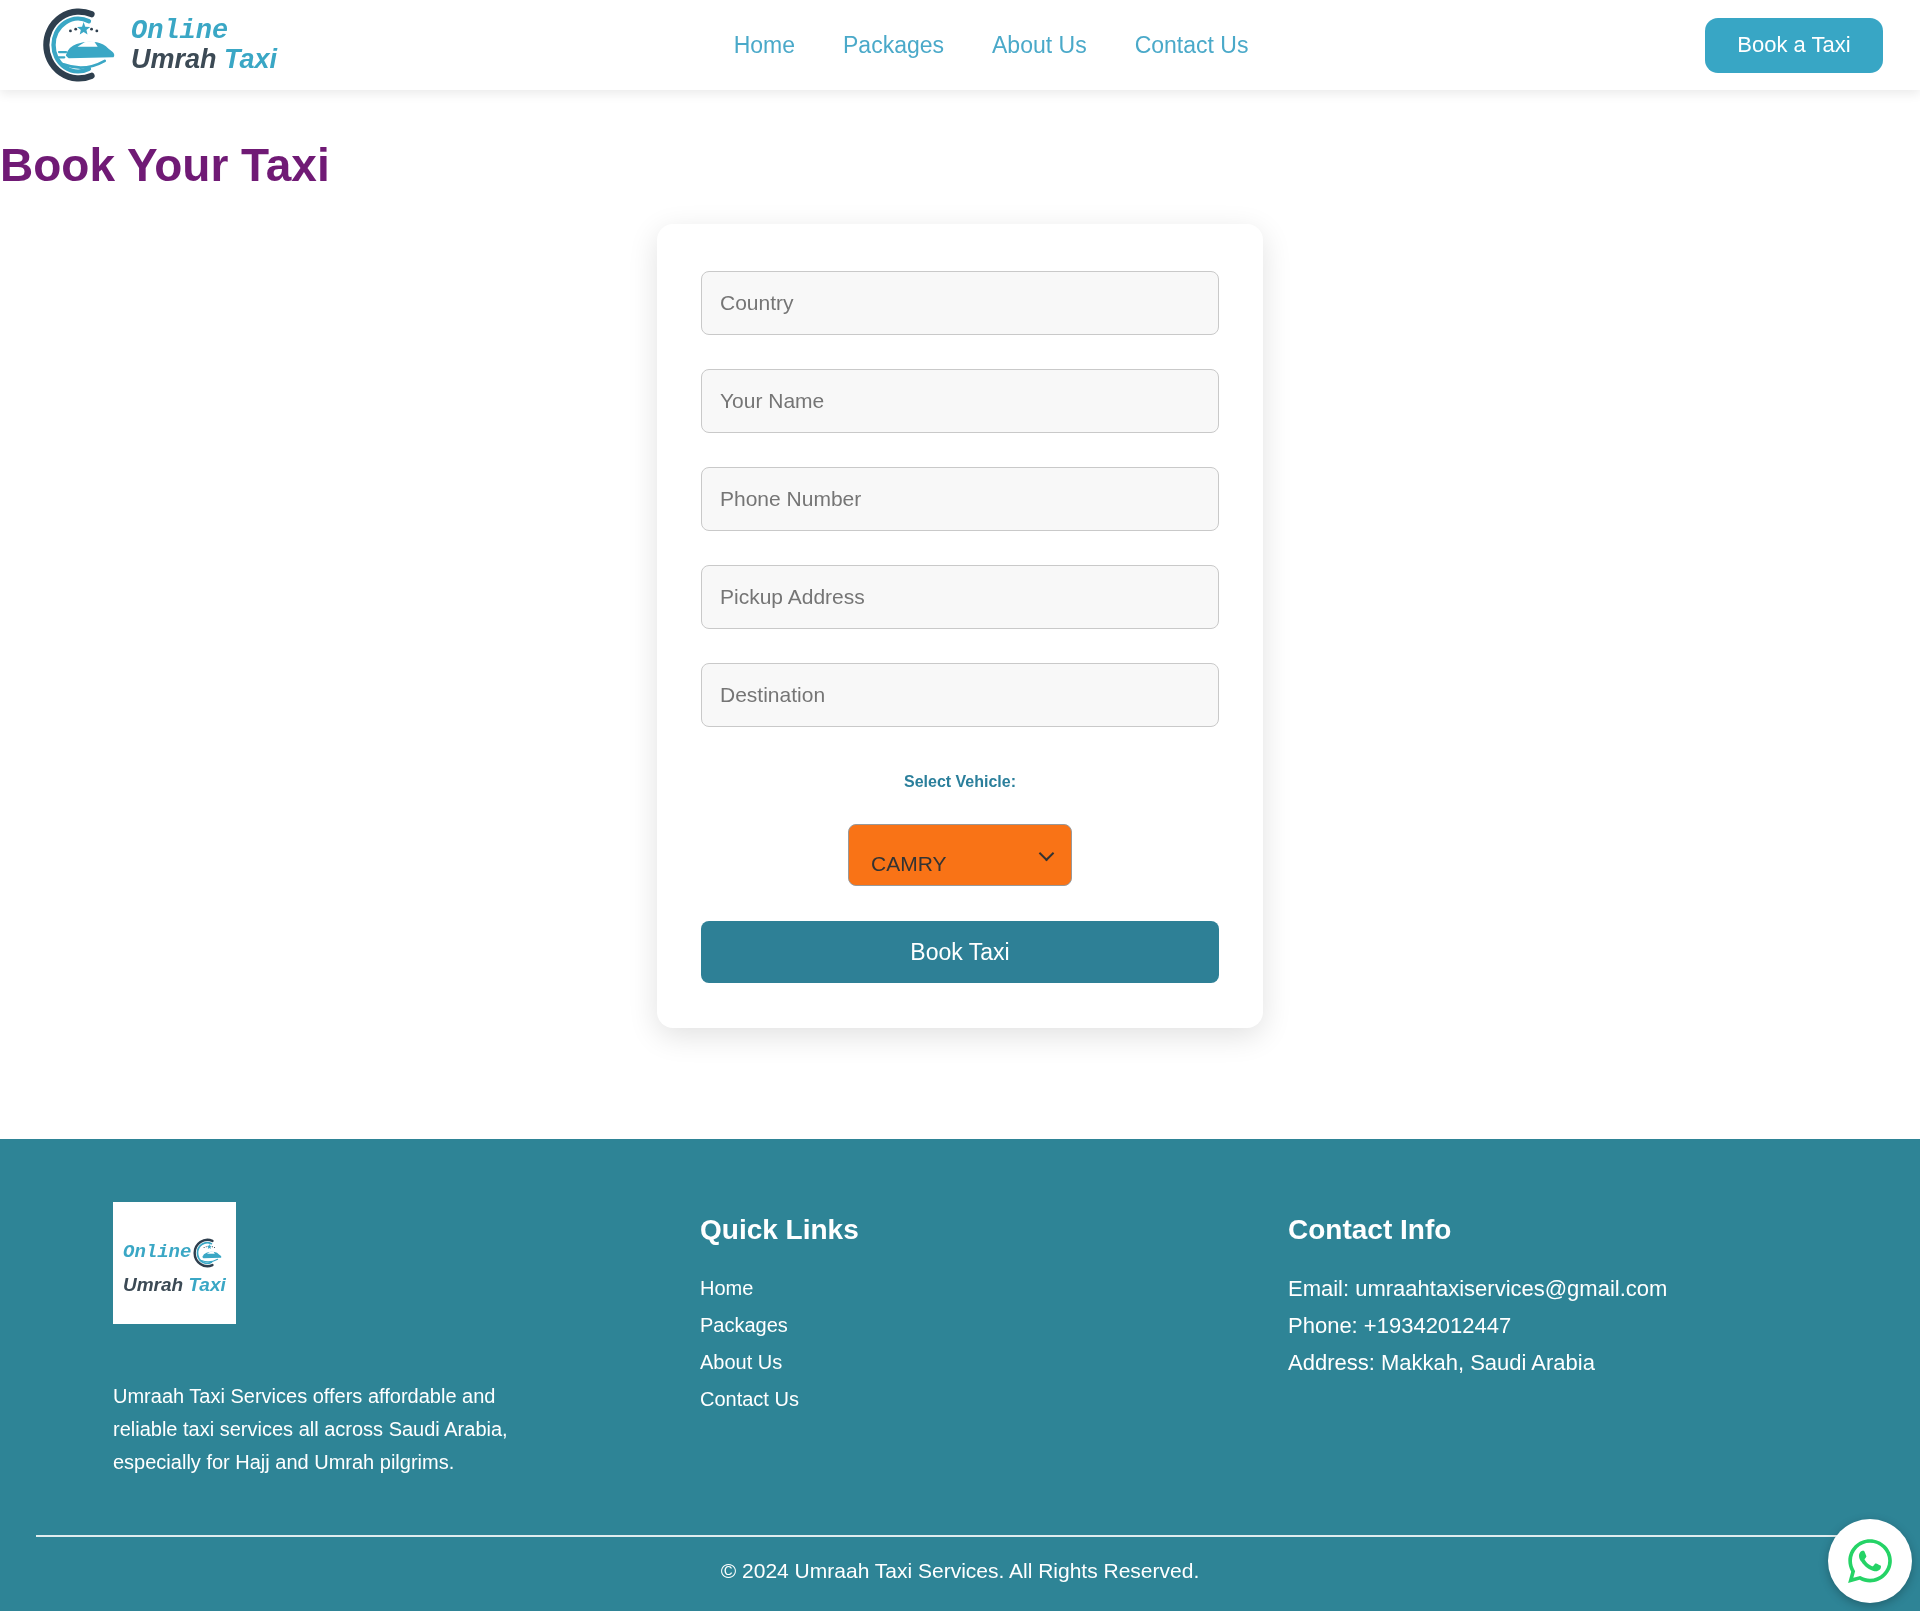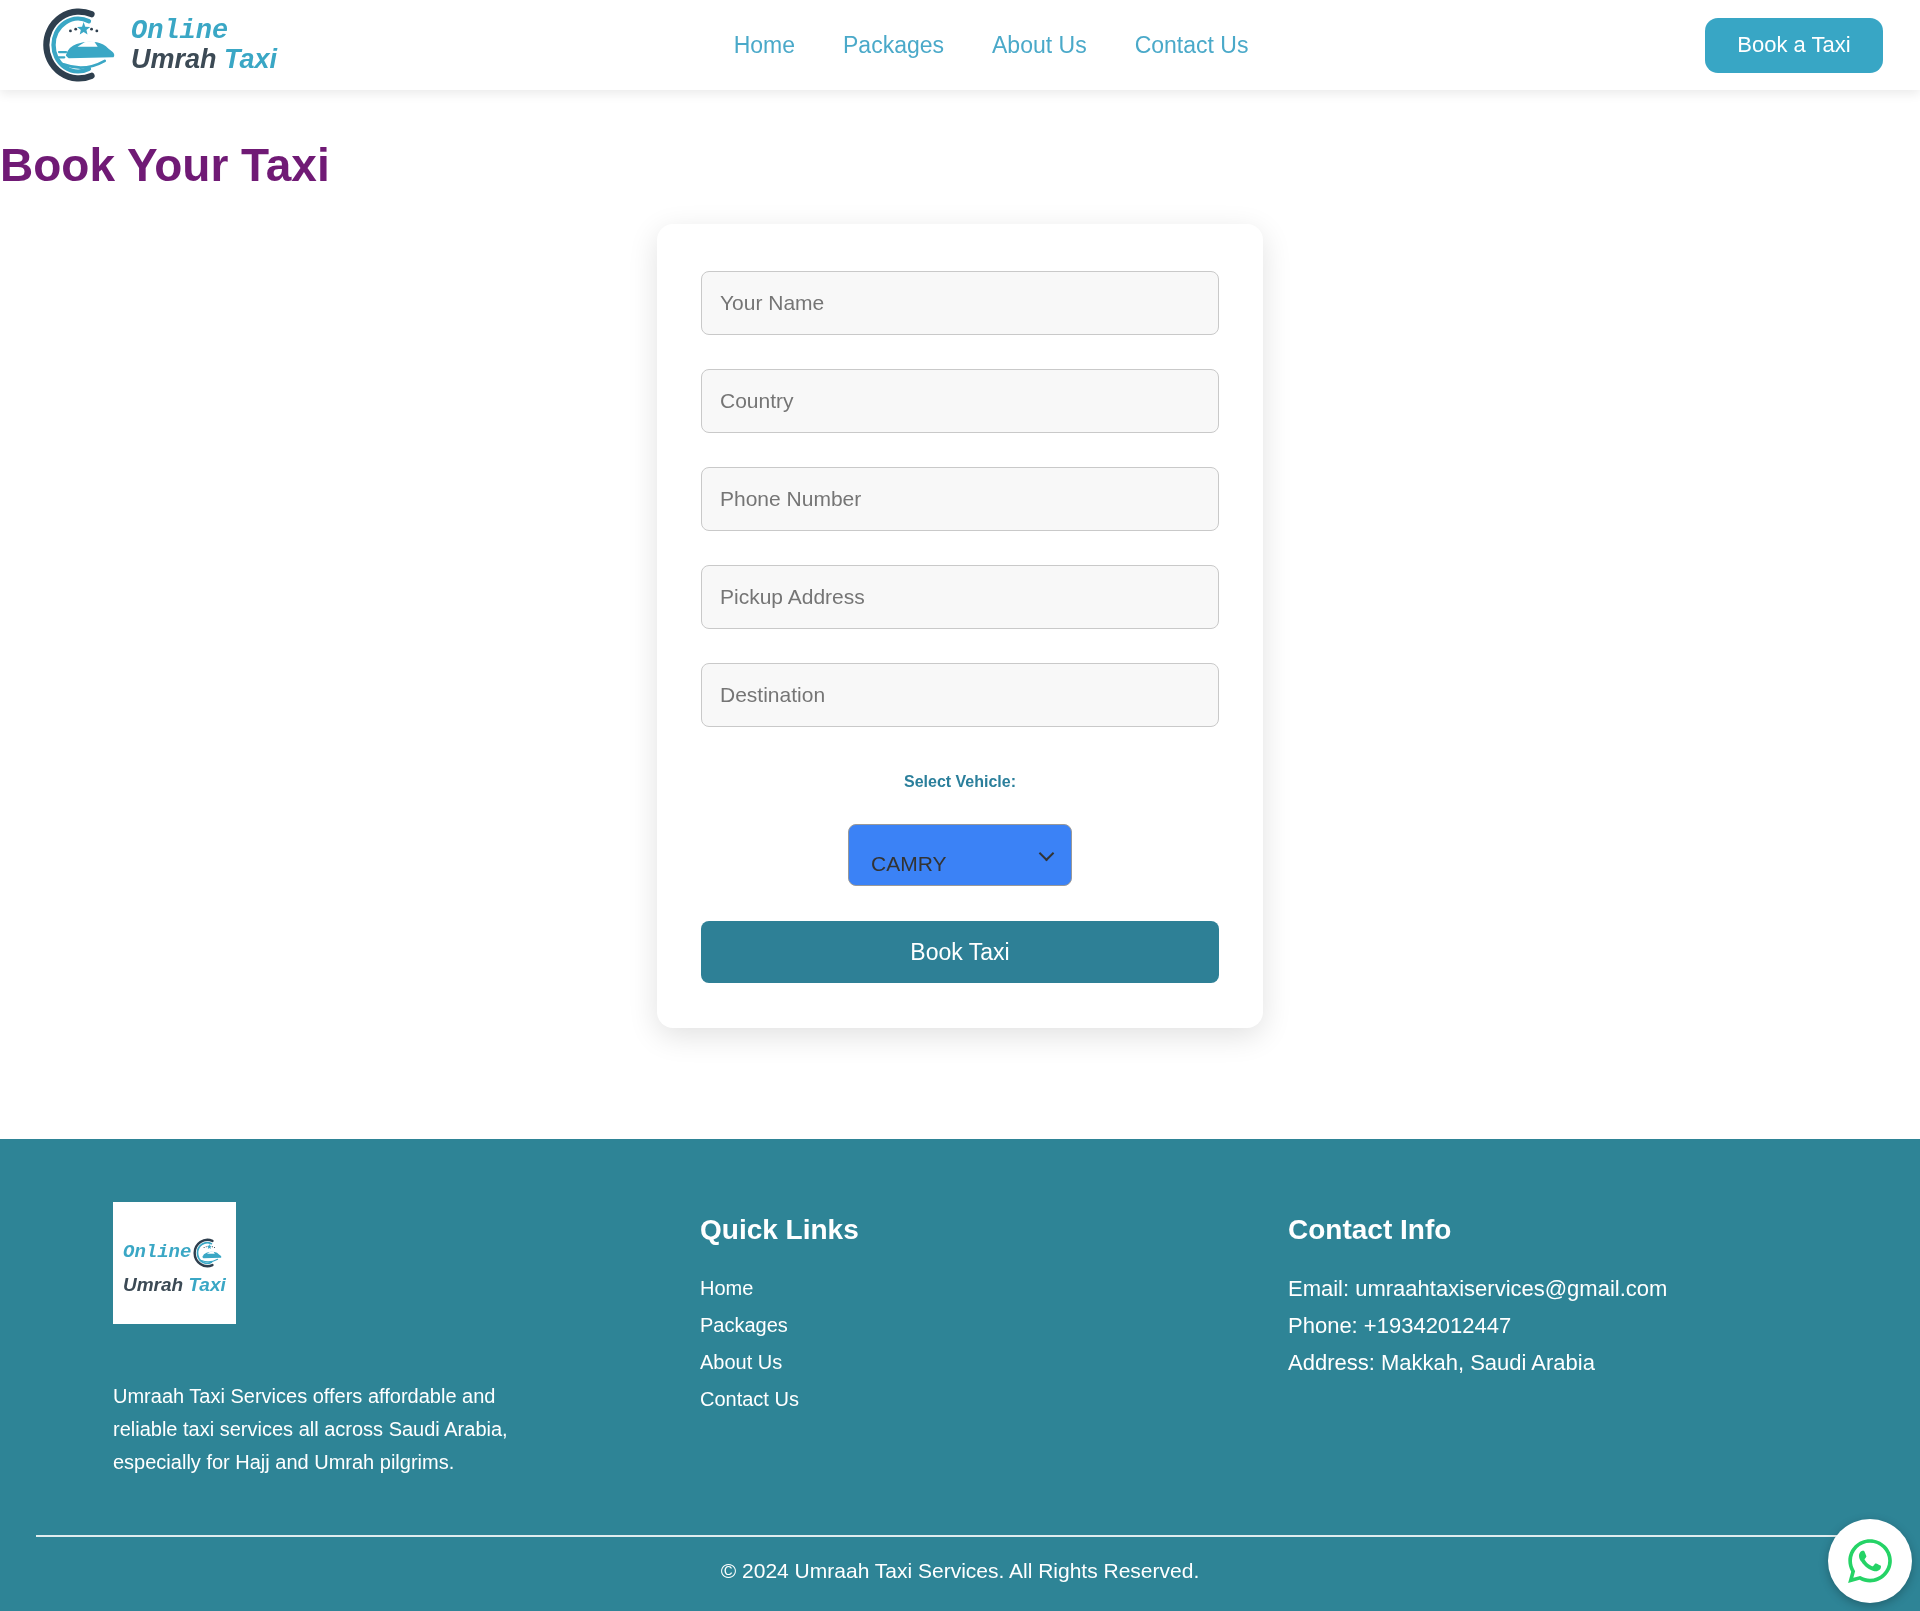--- a/index.html
+++ b/index.html
@@ -62,21 +62,21 @@
   .vehicle-label {
     display:block; text-align:center;
     color:#2b7f9b; font-weight:bold; font-size:16px;
     margin-top:46px;
   }
   .select-wrap {
     width:224px; margin:33px auto 0 auto; position:relative;
   }
   .vehicle-select {
     width:100%; height:62px;
-    background:#3b82f6; border:1px solid #999; border-radius:8px;
+    background:#f97316; border:1px solid #999; border-radius:8px;
     font-size:21px; font-family:inherit; color:#333;
     padding:16px 44px 0 22px;
     appearance:none; -webkit-appearance:none; cursor:pointer;
   }
   .chevron {
     position:absolute; right:20px; top:24px;
     width:11px; height:11px;
     border-right:2px solid #333; border-bottom:2px solid #333;
     transform:rotate(45deg); pointer-events:none;
   }
@@ -160,22 +160,22 @@
     <a class="nav-link">Contact Us</a>
   </nav>
 
   <button class="cta-button">Book a Taxi</button>
 </header>
 
 <main class="main-area">
   <h1 class="page-title">Book Your Taxi</h1>
 
   <section class="form-card">
+    <input class="text-field" type="text" placeholder="Country" style="">
     <input class="text-field" type="text" placeholder="Your Name" style="">
-    <input class="text-field" type="text" placeholder="Country" style="">
     <input class="text-field" type="text" placeholder="Phone Number" style="">
     <input class="text-field" type="text" placeholder="Pickup Address" style="">
     <input class="text-field" type="text" placeholder="Destination" style="">
 
     <label class="vehicle-label">Select Vehicle:</label>
 
     <div class="select-wrap">
       <select class="vehicle-select">
         <option>CAMRY</option>
       </select>

